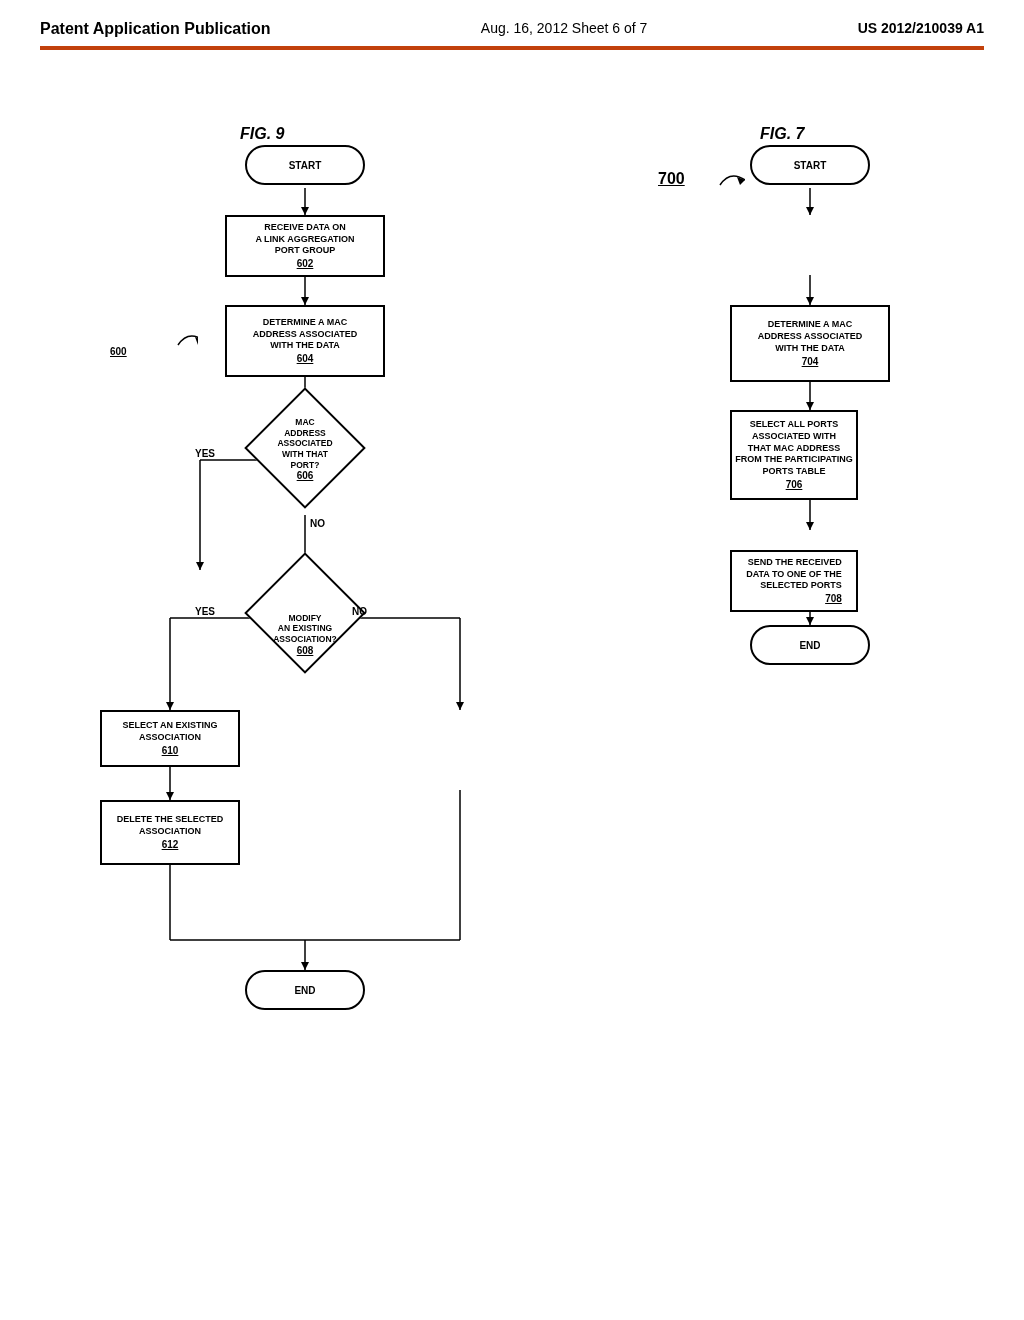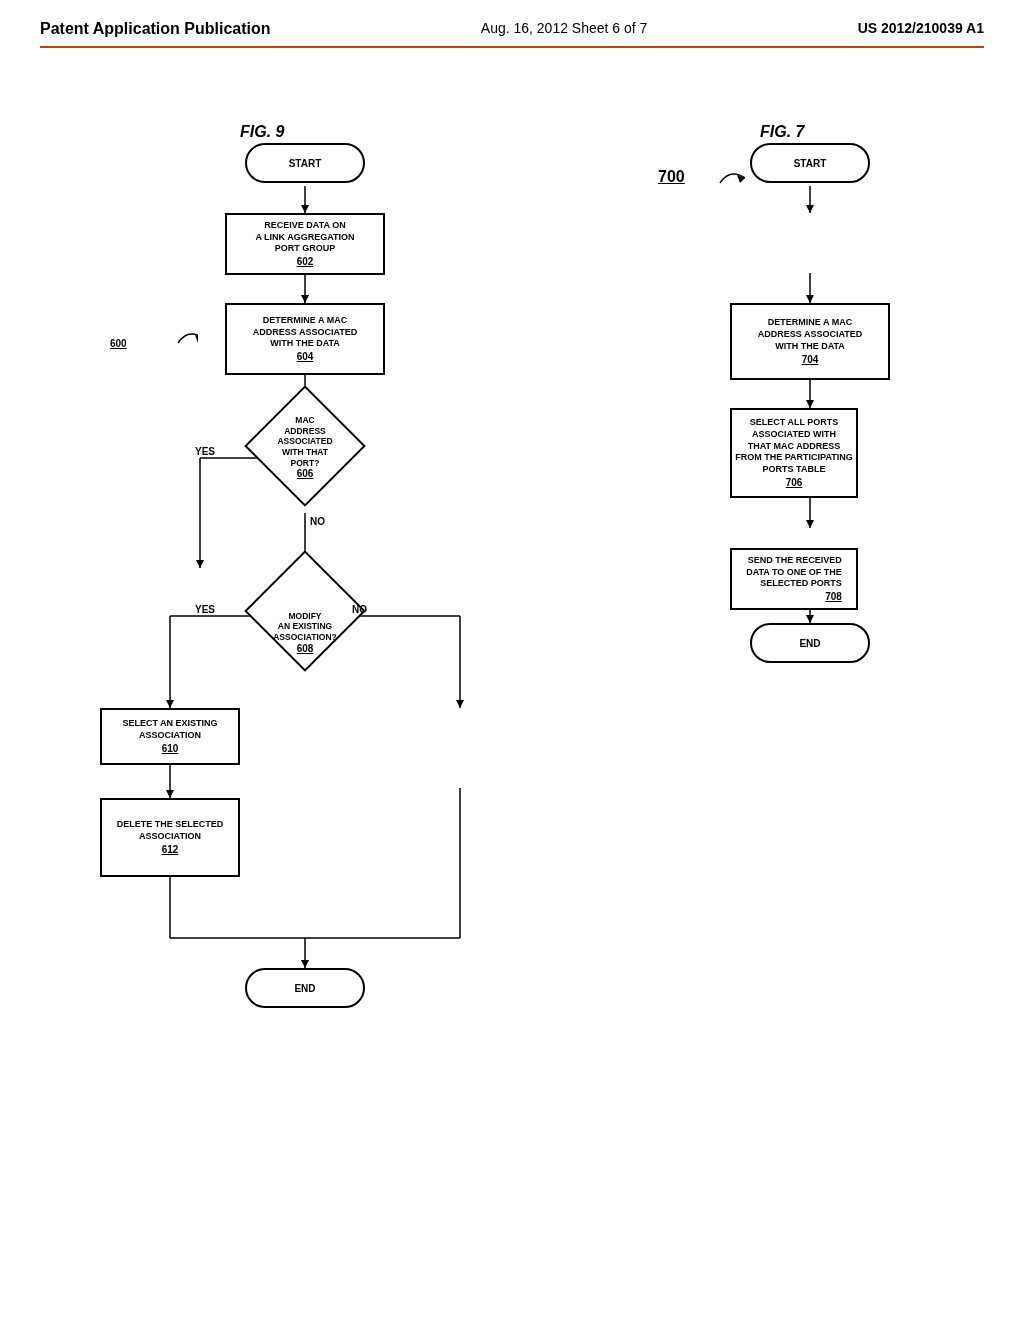--- a/index.html
+++ b/index.html
@@ -18,21 +18,21 @@
       background: #fff;
       position: relative;
       padding: 20px 40px;
     }
 
     
     .header {
       display: flex;
       justify-content: space-between;
       align-items: flex-start;
-      border-bottom: 2px solid #c2410c;
+      border-bottom: 4px solid #c2410c;
       padding-bottom: 8px;
       margin-bottom: 20px;
     }
     .header-left {
       font-size: 16px;
       font-weight: bold;
     }
     .header-center {
       font-size: 14px;
       text-align: center;
@@ -167,21 +167,21 @@
 
       <line x1="770" y1="430" x2="770" y2="460" stroke="#000" stroke-width="1.5"></line>
       <polygon points="770,460 766,452 774,452" fill="#000"></polygon>
 
       <line x1="770" y1="520" x2="770" y2="555" stroke="#000" stroke-width="1.5"></line>
       <polygon points="770,555 766,547 774,547" fill="#000"></polygon>
     </svg>
 
     <div class="fig-label" style="left:200px; top:55px;">FIG. 9</div>
 
-    <div style="position:absolute; left:70px; top:270px; font-size:10px; font-weight:bold;">
+    <div style="position:absolute; left:70px; top:276px; font-size:10px; font-weight:bold;">
       <span style="text-decoration:underline;">600</span>
     </div>
 
     <svg style="position:absolute;left:78px;top:255px;width:80px;height:40px;">
       <path d="M 60 20 Q 70 5 85 15" stroke="#000" stroke-width="1.5" fill="none"></path>
       <polygon points="85,15 77,12 80,20" fill="#000"></polygon>
     </svg>
 
     <div class="fc-node fc-rounded" style="left:205px; top:75px; width:120px; height:40px;">
       <span>START</span>
@@ -223,21 +223,21 @@
 
     <div class="arrow-label" style="left:312px; top:536px;">NO</div>
 
     <div class="fc-node fc-rect" style="left:60px; top:640px; width:140px; height:57px;">
       <div>
         <div style="white-space:pre-line; font-size:9px;">SELECT AN EXISTING<br>ASSOCIATION</div>
         <div><span class="ref-num">610</span></div>
       </div>
     </div>
 
-    <div class="fc-node fc-rect" style="left:60px; top:730px; width:140px; height:79px;">
+    <div class="fc-node fc-rect" style="left:60px; top:730px; width:140px; height:65px;">
       <div>
         <div style="white-space:pre-line; font-size:9px;">DELETE THE SELECTED<br>ASSOCIATION</div>
         <div><span class="ref-num">612</span></div>
       </div>
     </div>
 
 
     <div class="fc-node fc-rounded" style="left:205px; top:900px; width:120px; height:40px;">
       <span>END</span>
     </div>

